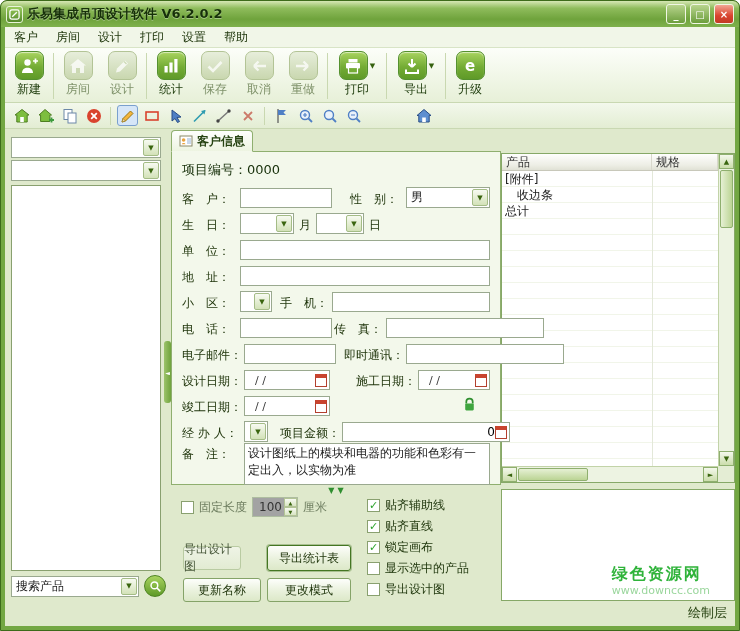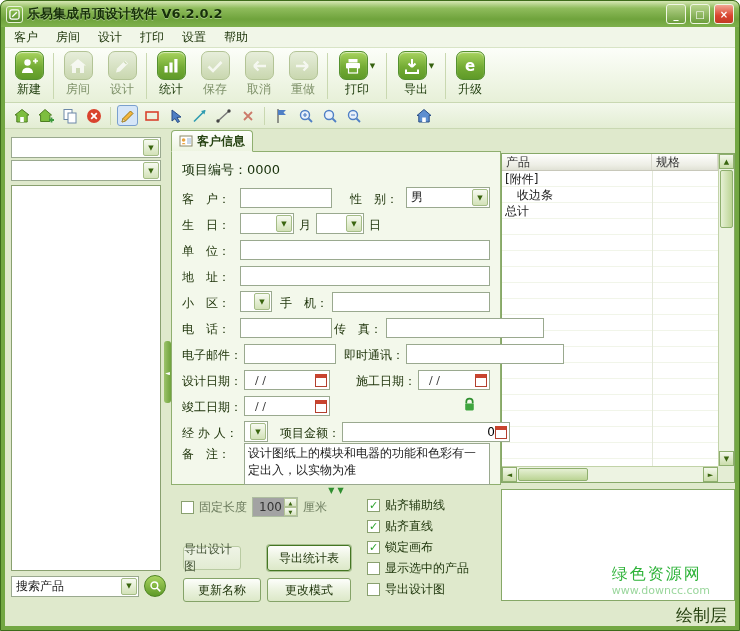--- a/index.html
+++ b/index.html
@@ -84,23 +84,23 @@
 .vscroll{display:flex;flex-direction:column;background:#EDF3E2;border-left:1px solid #C2D3A8}
 .vscroll .sb-btn{height:15px}
 .v-thumb{margin:1px;height:58px;background:linear-gradient(90deg,#E6F0D4,#BBD494);border:1px solid #8FAF6F;border-radius:2px}
 .hscroll{display:flex;background:#EDF3E2;border-top:1px solid #C2D3A8}
 .hscroll .sb-btn{width:15px}
 .h-thumb{margin:1px;width:70px;background:linear-gradient(#E6F0D4,#BBD494);border:1px solid #8FAF6F;border-radius:2px}
 .sb-corner{background:#E4EDD4}
 
 .canvas{position:absolute;left:496px;top:360px;width:234px;height:112px;background:#fff;border:1px solid #86A867}
 .watermark{position:absolute;right:24px;bottom:2px;line-height:1.25}
-.wm1{font-size:16px;font-weight:normal;color:#2FB33A;letter-spacing:2px}
+.wm1{font-size:16px;font-weight:bold;color:#2FB33A;letter-spacing:2px}
 .wm2{font-size:11px;color:#9AD69C}
-.layer-label{position:absolute;right:8px;top:475px;font-size:17px;color:#25400F}
+.layer-label{position:absolute;right:8px;top:475px;font-size:13px;color:#25400F}
 </style>
 </head>
 <body>
 
 <div class="window">
 
   <div class="titlebar">
     <span class="app-icon">
       <svg width="11" height="11" viewBox="0 0 12 12">
           <rect x="1" y="1" width="10" height="10" rx="2" fill="none" stroke="#fff" stroke-width="1.4"></rect>

